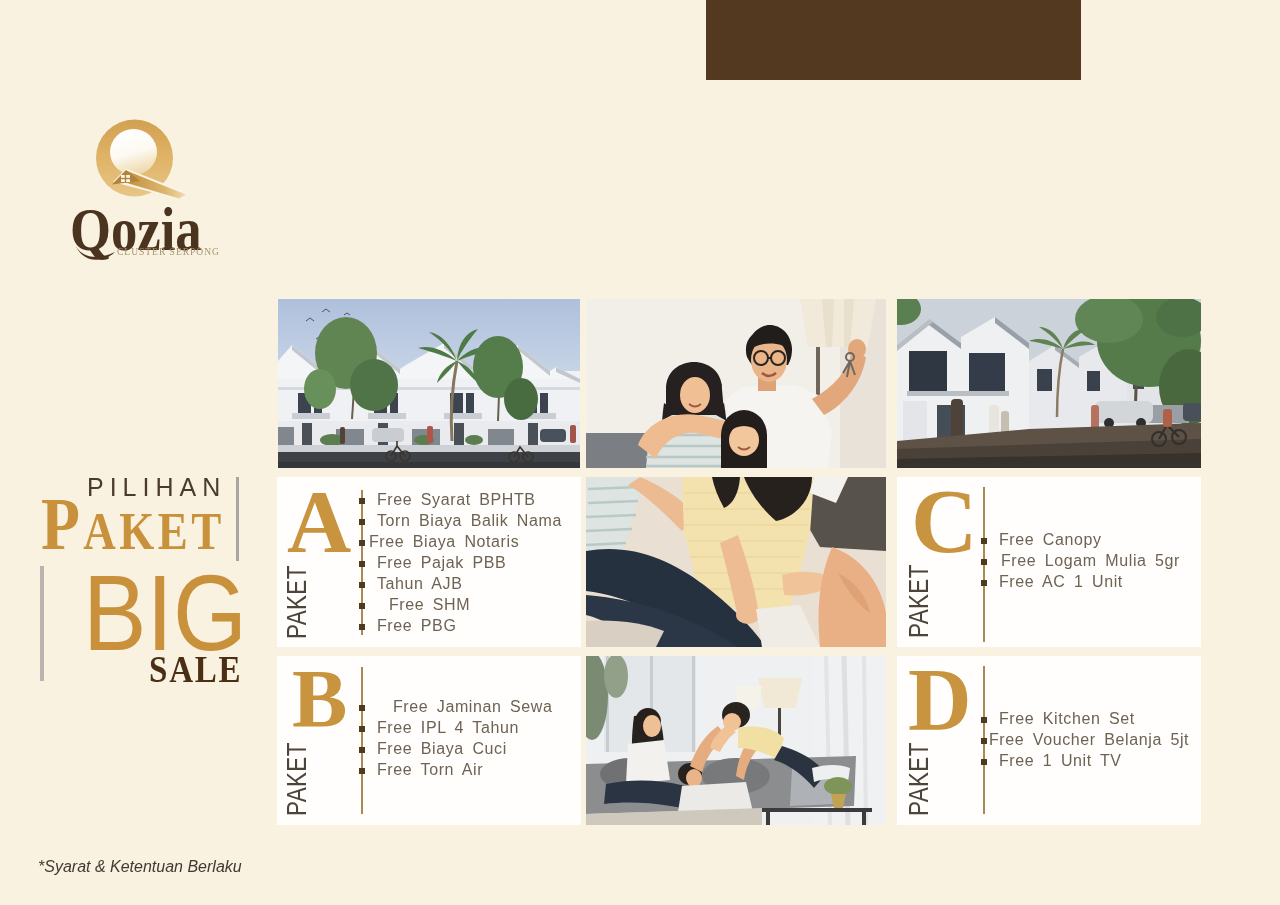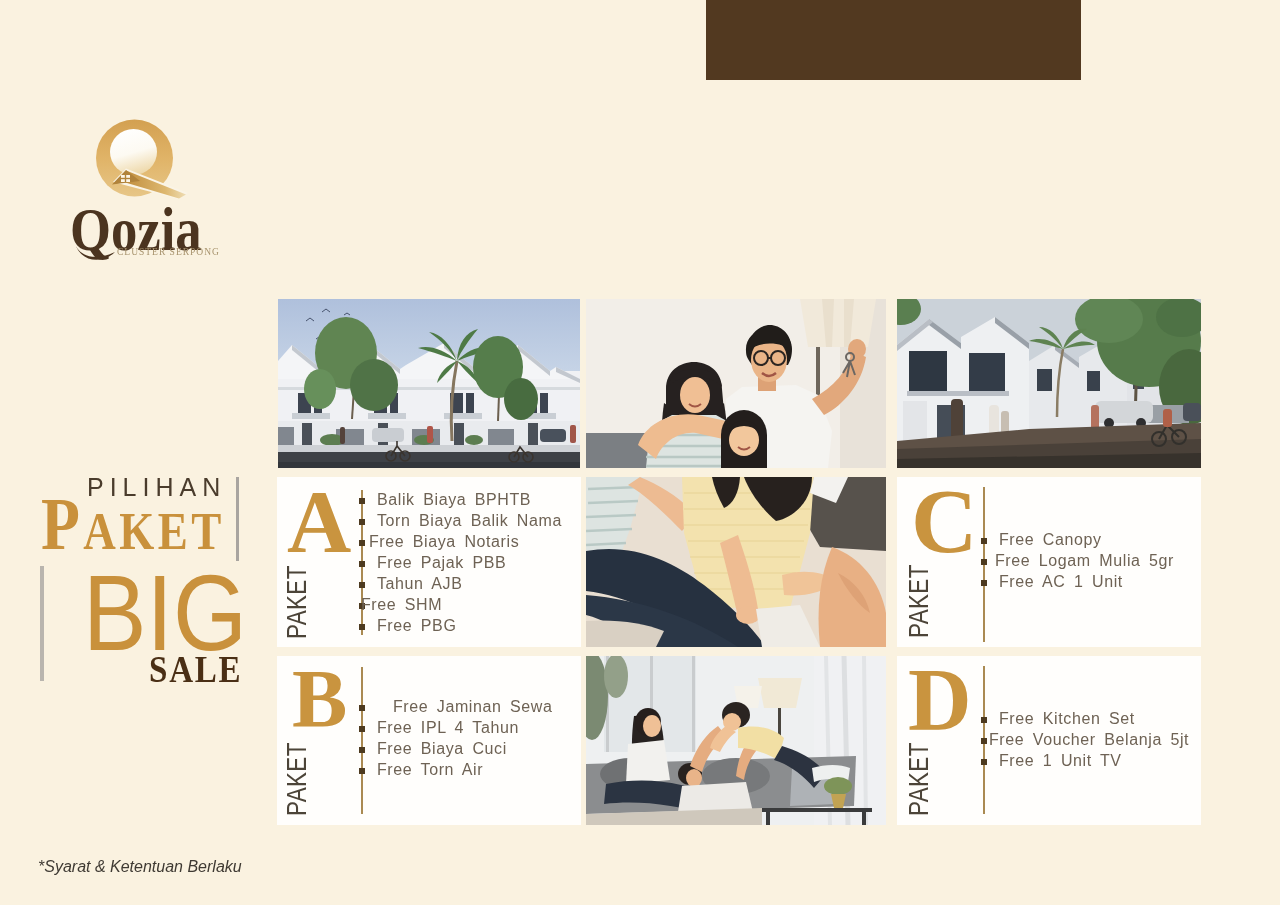--- a/index.html
+++ b/index.html
@@ -334,31 +334,31 @@
 <div class="card" style="left:277px;top:477px;width:304px;height:170px">
 
   <div class="bigletter" style="left:10px;top:0px;font-size:89px;line-height:1">A</div>
 
   <div class="paketv" style="left:6px;top:162px">PAKET</div>
 
   <div class="vline" style="left:84px;top:13px;height:145px;width:1.5px"></div>
 
   <div class="plist">
     <div class="bullet" style="left:82px;top:21px"></div>
-      <div class="row" style="left:100px;top:15px">Balik Biaya BPHTB</div>
+      <div class="row" style="left:100px;top:15px">Free Syarat BPHTB</div>
     <div class="bullet" style="left:82px;top:42px"></div>
       <div class="row" style="left:100px;top:36px">Torn Biaya Balik Nama</div>
     <div class="bullet" style="left:82px;top:63px"></div>
       <div class="row" style="left:92px;top:57px">Free Biaya Notaris</div>
     <div class="bullet" style="left:82px;top:84px"></div>
       <div class="row" style="left:100px;top:78px">Free Pajak PBB</div>
     <div class="bullet" style="left:82px;top:105px"></div>
       <div class="row" style="left:100px;top:99px">Tahun AJB</div>
     <div class="bullet" style="left:82px;top:126px"></div>
-      <div class="row" style="left:84px;top:120px">Free SHM</div>
+      <div class="row" style="left:112px;top:120px">Free SHM</div>
     <div class="bullet" style="left:82px;top:147px"></div>
       <div class="row" style="left:100px;top:141px">Free PBG</div>
   </div>
 </div>
 
 <svg class="abs" style="left:586px;top:477px" width="300" height="170" viewBox="0 0 300 170">
 
   <rect x="0" y="0" width="300" height="170" fill="#e9dfd2"></rect>
 
   <path d="M206,0 L300,0 L300,74 L234,70 L212,32 Z" fill="#57524c"></path>
@@ -418,21 +418,21 @@
   <div class="bigletter" style="left:14px;top:-2px;font-size:92px;line-height:1">C</div>
 
   <div class="paketv" style="left:8px;top:161px">PAKET</div>
 
   <div class="vline" style="left:86px;top:10px;height:155px"></div>
 
   <div class="plist">
     <div class="bullet" style="left:84px;top:61px"></div>
       <div class="row" style="left:102px;top:55px">Free Canopy</div>
     <div class="bullet" style="left:84px;top:82px"></div>
-      <div class="row" style="left:98px;top:76px">Free Logam Mulia 5gr</div>
+      <div class="row" style="left:104px;top:76px">Free Logam Mulia 5gr</div>
     <div class="bullet" style="left:84px;top:103px"></div>
       <div class="row" style="left:102px;top:97px">Free AC 1 Unit</div>
   </div>
 </div>
 
 <div class="card" style="left:277px;top:656px;width:304px;height:169px">
 
   <div class="bigletter" style="left:15px;top:1px;font-size:83px;line-height:1">B</div>
 
   <div class="paketv" style="left:6px;top:160px">PAKET</div>

